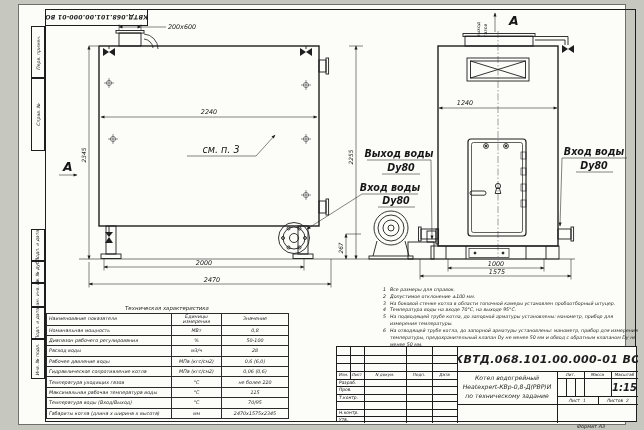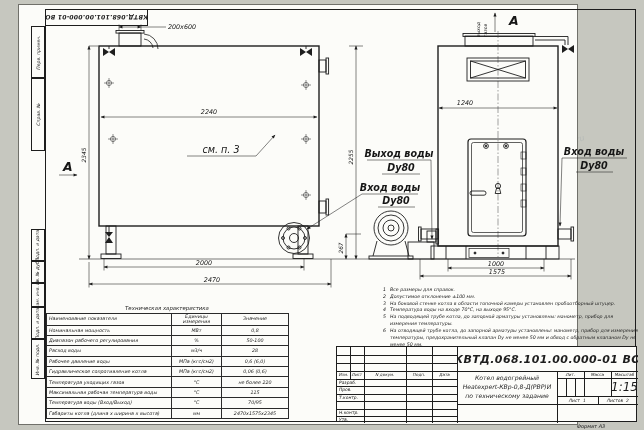--- a/index.html
+++ b/index.html
@@ -1,21 +1,21 @@
 <!DOCTYPE html>
 <html><head>
 <meta charset="utf-8">
 <style>
   html,body{margin:0;padding:0;}
   body{
     width:644px;height:430px;position:relative;overflow:hidden;
     background:#c6c7bf;
     font-family:"DejaVu Sans", sans-serif;
   }
-  .sheet{position:absolute;left:18px;top:4px;width:560px;height:421px;
+  .sheet{position:absolute;left:18px;top:4px;width:608px;height:421px;
     background:#fcfcf9;border:1px solid #70706a;box-sizing:border-box;}
   .frame{position:absolute;left:26px;top:4px;width:591px;height:413px;
     border:1.4px solid #1d1d1d;box-sizing:border-box;}
   .wm{position:absolute;font-size:8px;font-style:italic;color:rgba(90,110,145,.14);
     transform:rotate(-18deg);white-space:nowrap;pointer-events:none;}
   
   .vcell{position:absolute;left:12px;width:14px;border:0.9px solid #1d1d1d;
     box-sizing:border-box;display:flex;align-items:center;justify-content:center;background:#fcfcf9;}
   .vcell span{transform:rotate(-90deg);white-space:nowrap;font-size:4.6px;font-style:italic;color:#1d1d1d;}
   
@@ -50,21 +50,21 @@
   .tb{position:absolute;left:317px;top:341px;width:301px;height:76px;
     border:1.4px solid #1d1d1d;box-sizing:border-box;background:#fcfcf9;color:#1d1d1d;}
   .tb .vl{position:absolute;width:0;border-left:0.8px solid #1d1d1d;}
   .tb .hl{position:absolute;height:0;border-top:0.8px solid #1d1d1d;}
   .tb .c{position:absolute;display:flex;align-items:center;justify-content:center;
     font-style:italic;overflow:hidden;white-space:nowrap;}
   .tb .sig{justify-content:flex-start;padding-left:2px;font-size:4.4px;}
   .tb .colh{font-size:4.1px;}
   .docnum{font-size:11px;font-weight:bold;font-style:italic;letter-spacing:.4px;}
   .tname{font-size:6.1px;font-style:italic;text-align:center;line-height:1.45;}
-  .scalev{font-size:12px;font-style:italic;font-weight:400;}
+  .scalev{font-size:10px;font-style:italic;font-weight:700;}
   .sheetrow{font-size:4.4px;gap:3px;}
   .logo{display:flex;align-items:center;gap:2.5px;}
   .logo .mark{width:8px;height:10px;background:#111;}
   .logo .kv{font-weight:900;font-size:11px;letter-spacing:-.3px;color:#111;font-style:normal;}
   .logo .sub{font-size:3.2px;line-height:1.25;font-style:normal;color:#111;}
   .format{position:absolute;left:530px;top:417.5px;width:84px;text-align:center;
     font-size:5px;font-style:italic;color:#222;}
 </style>
 </head>
 <body>

